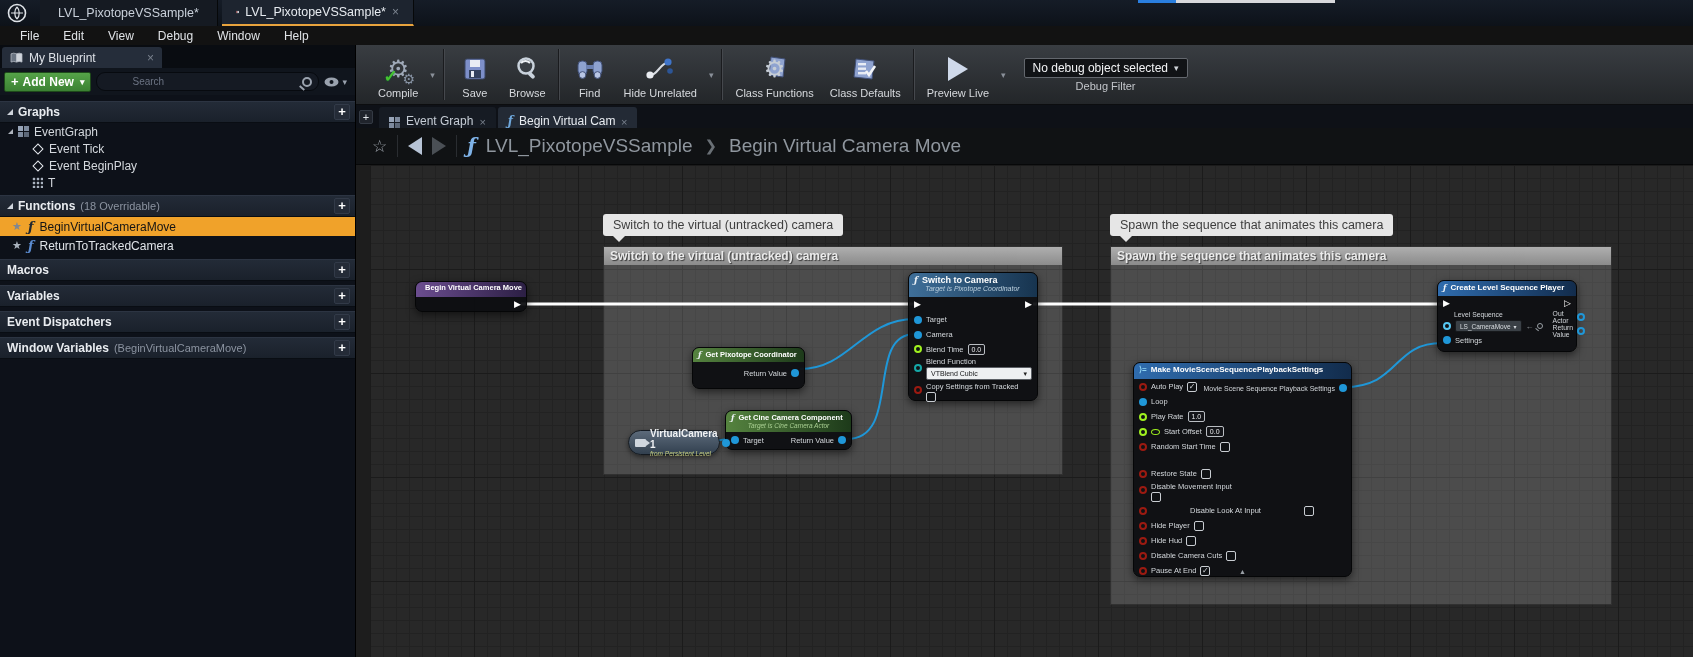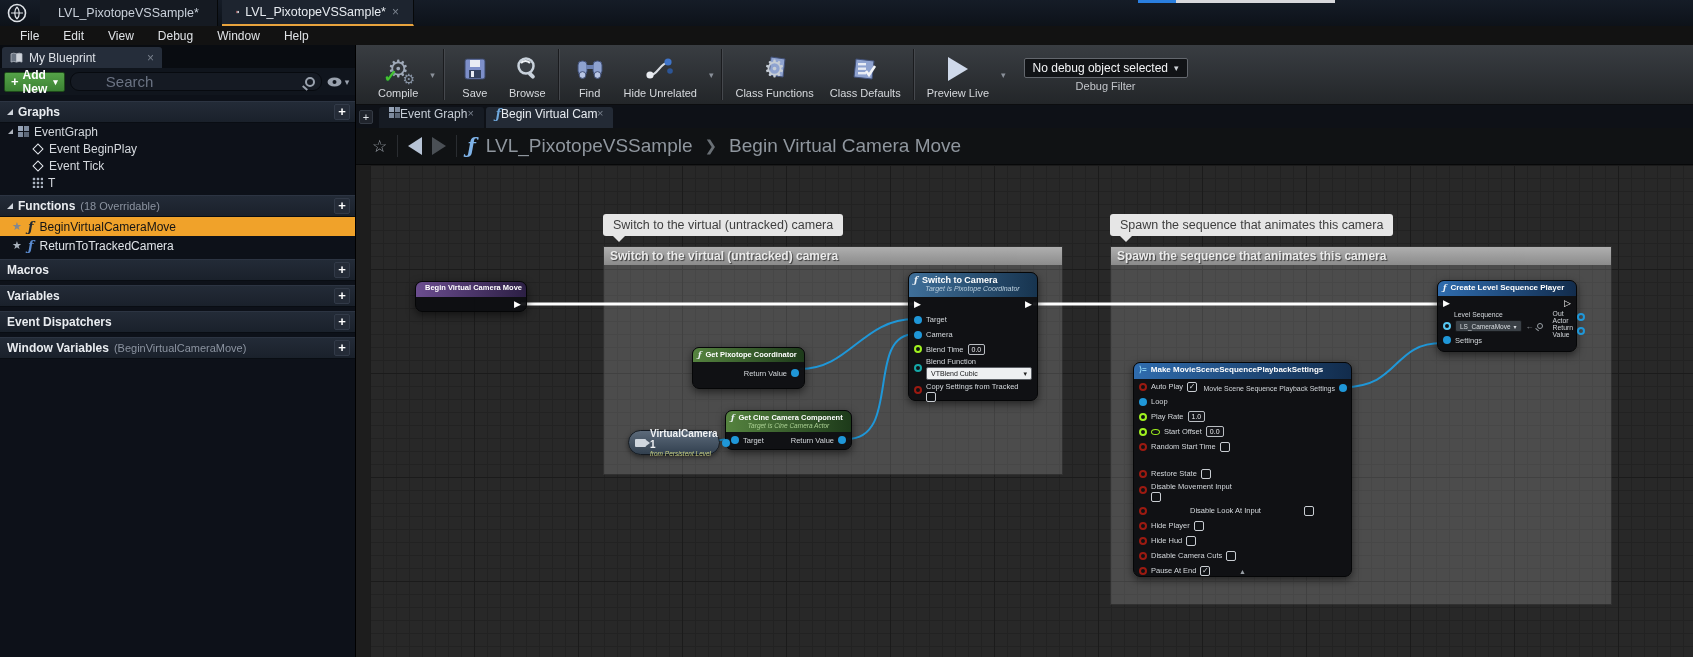--- a/index.html
+++ b/index.html
@@ -32,21 +32,21 @@
     font-size:12px; color:#dde1e7; border-radius:3px 3px 0 0; margin:2px 0 0 2px; }
   .lp-tab .close { margin-left:auto; color:#79818d; font-size:12px; }
   .lp-actions { height:27px; display:flex; align-items:center; gap:5px; padding:0 4px; background:#10151d; }
   .add-new { height:20px; display:flex; align-items:center; gap:4px; padding:0 6px;
     background:linear-gradient(#55a348,#3b8133); border:1px solid #1e4a1a; border-radius:2px;
     color:#fff; font-size:12px; font-weight:bold; }
   .add-new .plus { font-size:13px; }
   .add-new .caret { font-size:9px; margin-left:2px; }
   .searchbox { flex:1; height:19px; background:#151a23; border:1px solid #070a0f; border-radius:9px;
     display:flex; align-items:center; padding:0 6px; }
-  .searchbox input { flex:1; background:transparent; border:none; outline:none; color:#b9c0ca; font-size:15px; font-family:inherit;margin-left:29px; }
+  .searchbox input { flex:1; background:transparent; border:none; outline:none; color:#b9c0ca; font-size:10px; font-family:inherit;margin-left:29px; }
   .searchbox input::placeholder { color:#6b7383; }
   .mag { width:10px; height:10px; border:2px solid #9aa2ae; border-radius:50%; position:relative; }
   .mag::after { content:""; position:absolute; left:-5px; top:8px; width:6px; height:2px; background:#9aa2ae; transform:rotate(40deg); }
   .eye-btn { display:flex; align-items:center; gap:3px; color:#9aa2ae; padding-right:4px; }
   .eye-btn .caret { font-size:9px; }
 
   .section-header { height:22px; display:flex; align-items:center; gap:5px; padding:0 5px 0 7px;
     background:linear-gradient(#232b37,#1a212b); border-top:1px solid #2c3442; border-bottom:1px solid #090d13;
     font-size:12px; font-weight:bold; color:#e9ecf0; }
   .section-header .hint { font-weight:normal; font-size:11px; color:#8b93a0; }
@@ -88,21 +88,21 @@
   .compile-check { position:absolute; left:-4px; bottom:-3px; color:#46c32f; font-weight:bold; font-size:17px; text-shadow:0 0 2px #063; }
   .dbg-wrap { display:flex; flex-direction:column; align-items:center; justify-content:center; gap:2px; margin-left:14px; }
   .dbg-btn { height:20px; display:flex; align-items:center; gap:6px; padding:0 8px; background:#111316;
     border:1px solid #63676d; border-radius:2px; color:#f2f3f5; font-size:12px; }
   .dbg-lbl { font-size:11px; color:#c3c6cb; }
 
   
   .graph-tabs { position:absolute; left:356px; top:105px; width:1337px; height:23px; background:#0e1117; display:flex; align-items:flex-end; }
   .newtab-btn { width:14px; height:14px; margin:0 6px 4px 3px; background:#20242c; border:1px solid #343a44;
     color:#e4e7eb; font-size:11px; line-height:12px; text-align:center; border-radius:2px; }
-  .gtab { height:21px; display:flex; align-items:flex-start; gap:0; padding:0 10px; margin-right:2px;
+  .gtab { height:21px; display:flex; align-items:flex-end; gap:6px; padding:0 10px; margin-right:2px;
     font-size:12px; color:#c6cdd6; background:#161b23; border-radius:3px 3px 0 0; }
   .gtab.active { background:#232a35; color:#e8ecf1; }
   .gtab .close { color:#79818d; font-size:11px; }
   .gtab .lbl { max-width:96px; overflow:hidden; white-space:nowrap; }
 
   
   .breadcrumb { position:absolute; left:356px; top:128px; width:1337px; height:37px; background:#101214;
     border-bottom:1px solid #070809; display:flex; align-items:center; gap:10px; padding-left:16px; }
   .bc-star { font-size:17px; color:#9aa0a8; }
   .bc-div { width:1px; height:22px; background:#2a2d31; }
@@ -259,25 +259,25 @@
       <span class="grid-ico">
           <i></i>
           <i></i>
           <i></i>
           <i></i>
         </span>
       <span>EventGraph</span>
     </div>
     <div class="tree-row tr-child">
       <span class="diamond"></span>
-      <span>Event BeginPlay</span>
+      <span>Event Tick</span>
     </div>
     <div class="tree-row tr-child">
       <span class="diamond"></span>
-      <span>Event Tick</span>
+      <span>Event BeginPlay</span>
     </div>
     <div class="tree-row tr-child">
       <span class="dots-ico"></span>
       <span>T</span>
     </div>
 
     <div class="spacer4"></div>
     <div class="section-header">
       <span class="exp"></span>
       <span>Functions</span>

